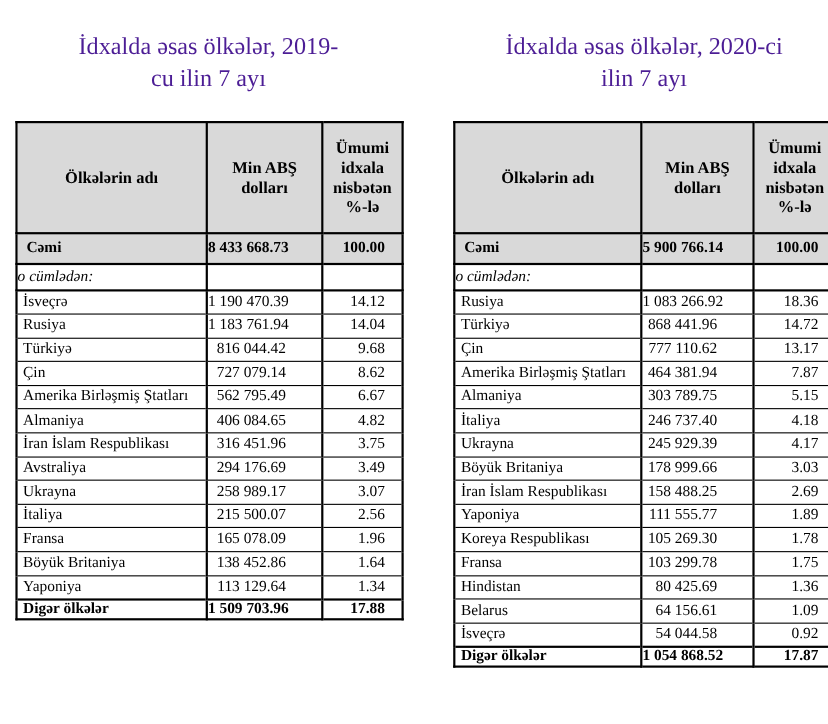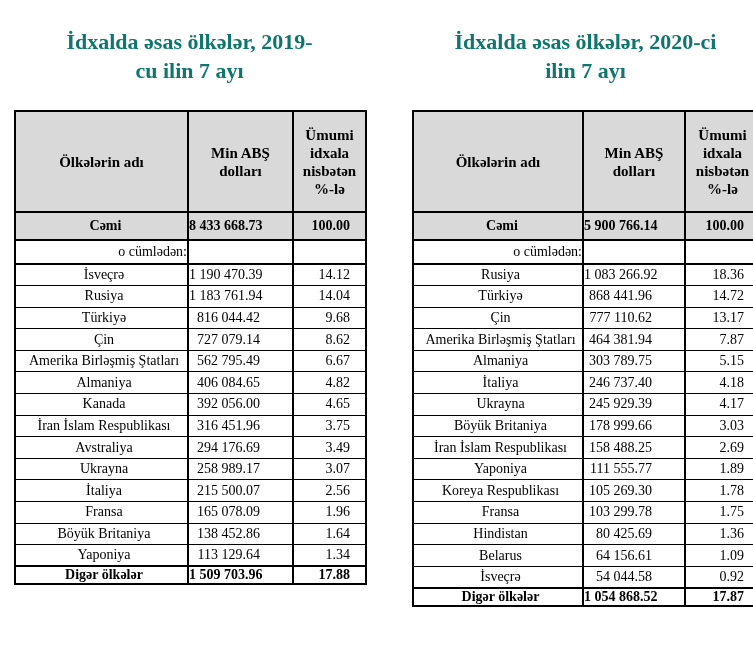--- a/index.html
+++ b/index.html
@@ -13,23 +13,23 @@
     font-family: "Liberation Serif", serif;
   }
   .panel { position: absolute; top: 0; height: 658px; }
   .panel-2019 { left: 14px;  width: 351px; }
   .panel-2020 { left: 412px; width: 347px; border-radius: 22px; }
 
   .chart-title {
     margin: 27px 0 0 0;
     text-align: center;
     font-size: 22px;
-    font-weight: bold;
+    font-weight: normal;
     line-height: 29px;
-    color: #0f766e;
+    color: #4c1d95;
   }
   .chart-title .line { display: block; }
 
   .data-table {
     position: absolute;
     top: 110px;
     left: 0;
     border-collapse: collapse;
     table-layout: fixed;
     border: 2px solid #000;
@@ -58,38 +58,38 @@
     font-size: 15px;
     font-weight: bold;
     text-align: center;
     line-height: 1.2;
     border-top-width: 2px;
     border-bottom-width: 2px;
     padding: 0 2px;
     margin-left: 24px;
   }
   td { font-size: 14px; }
-  td.country { text-align: center;  padding-left: 5px; }
+  td.country { text-align: left;  padding-left: 5px; }
   td.value   { text-align: right; padding-right: 32px; white-space: nowrap; }
   td.pct     { text-align: right; padding-right: 15px; white-space: nowrap; }
 
   tr.total-row td {
     background: #d9d9d9;
     font-weight: bold;
     height: 28px;
     border-top-width: 2px;
     border-bottom-width: 2px;
   }
   tr.total-row td.country { padding-left: 8px; }
 
   tr.subheader-row td {
     height: 24px;
     border-bottom-width: 2px;
   }
-  tr.subheader-row td.sub-label { text-align: right; padding-left: 0; }
+  tr.subheader-row td.sub-label { text-align: left; padding-left: 0; font-style: italic; }
 
   tr.data td { height: 21.6px; }
 
   tr.footer-row td {
     font-weight: bold;
     height: 16px;
     border-top-width: 2px;
     border-bottom-width: 2px;
   }
 </style>
@@ -151,25 +151,20 @@
           <td class="country">Amerika Birləşmiş Ştatları</td>
           <td class="value">562 795.49</td>
           <td class="pct">6.67</td>
         </tr>
         <tr class="data">
           <td class="country">Almaniya</td>
           <td class="value">406 084.65</td>
           <td class="pct">4.82</td>
         </tr>
         <tr class="data">
-          <td class="country">Kanada</td>
-          <td class="value">392 056.00</td>
-          <td class="pct">4.65</td>
-        </tr>
-        <tr class="data">
           <td class="country">İran İslam Respublikası</td>
           <td class="value">316 451.96</td>
           <td class="pct">3.75</td>
         </tr>
         <tr class="data">
           <td class="country">Avstraliya</td>
           <td class="value">294 176.69</td>
           <td class="pct">3.49</td>
         </tr>
         <tr class="data">

